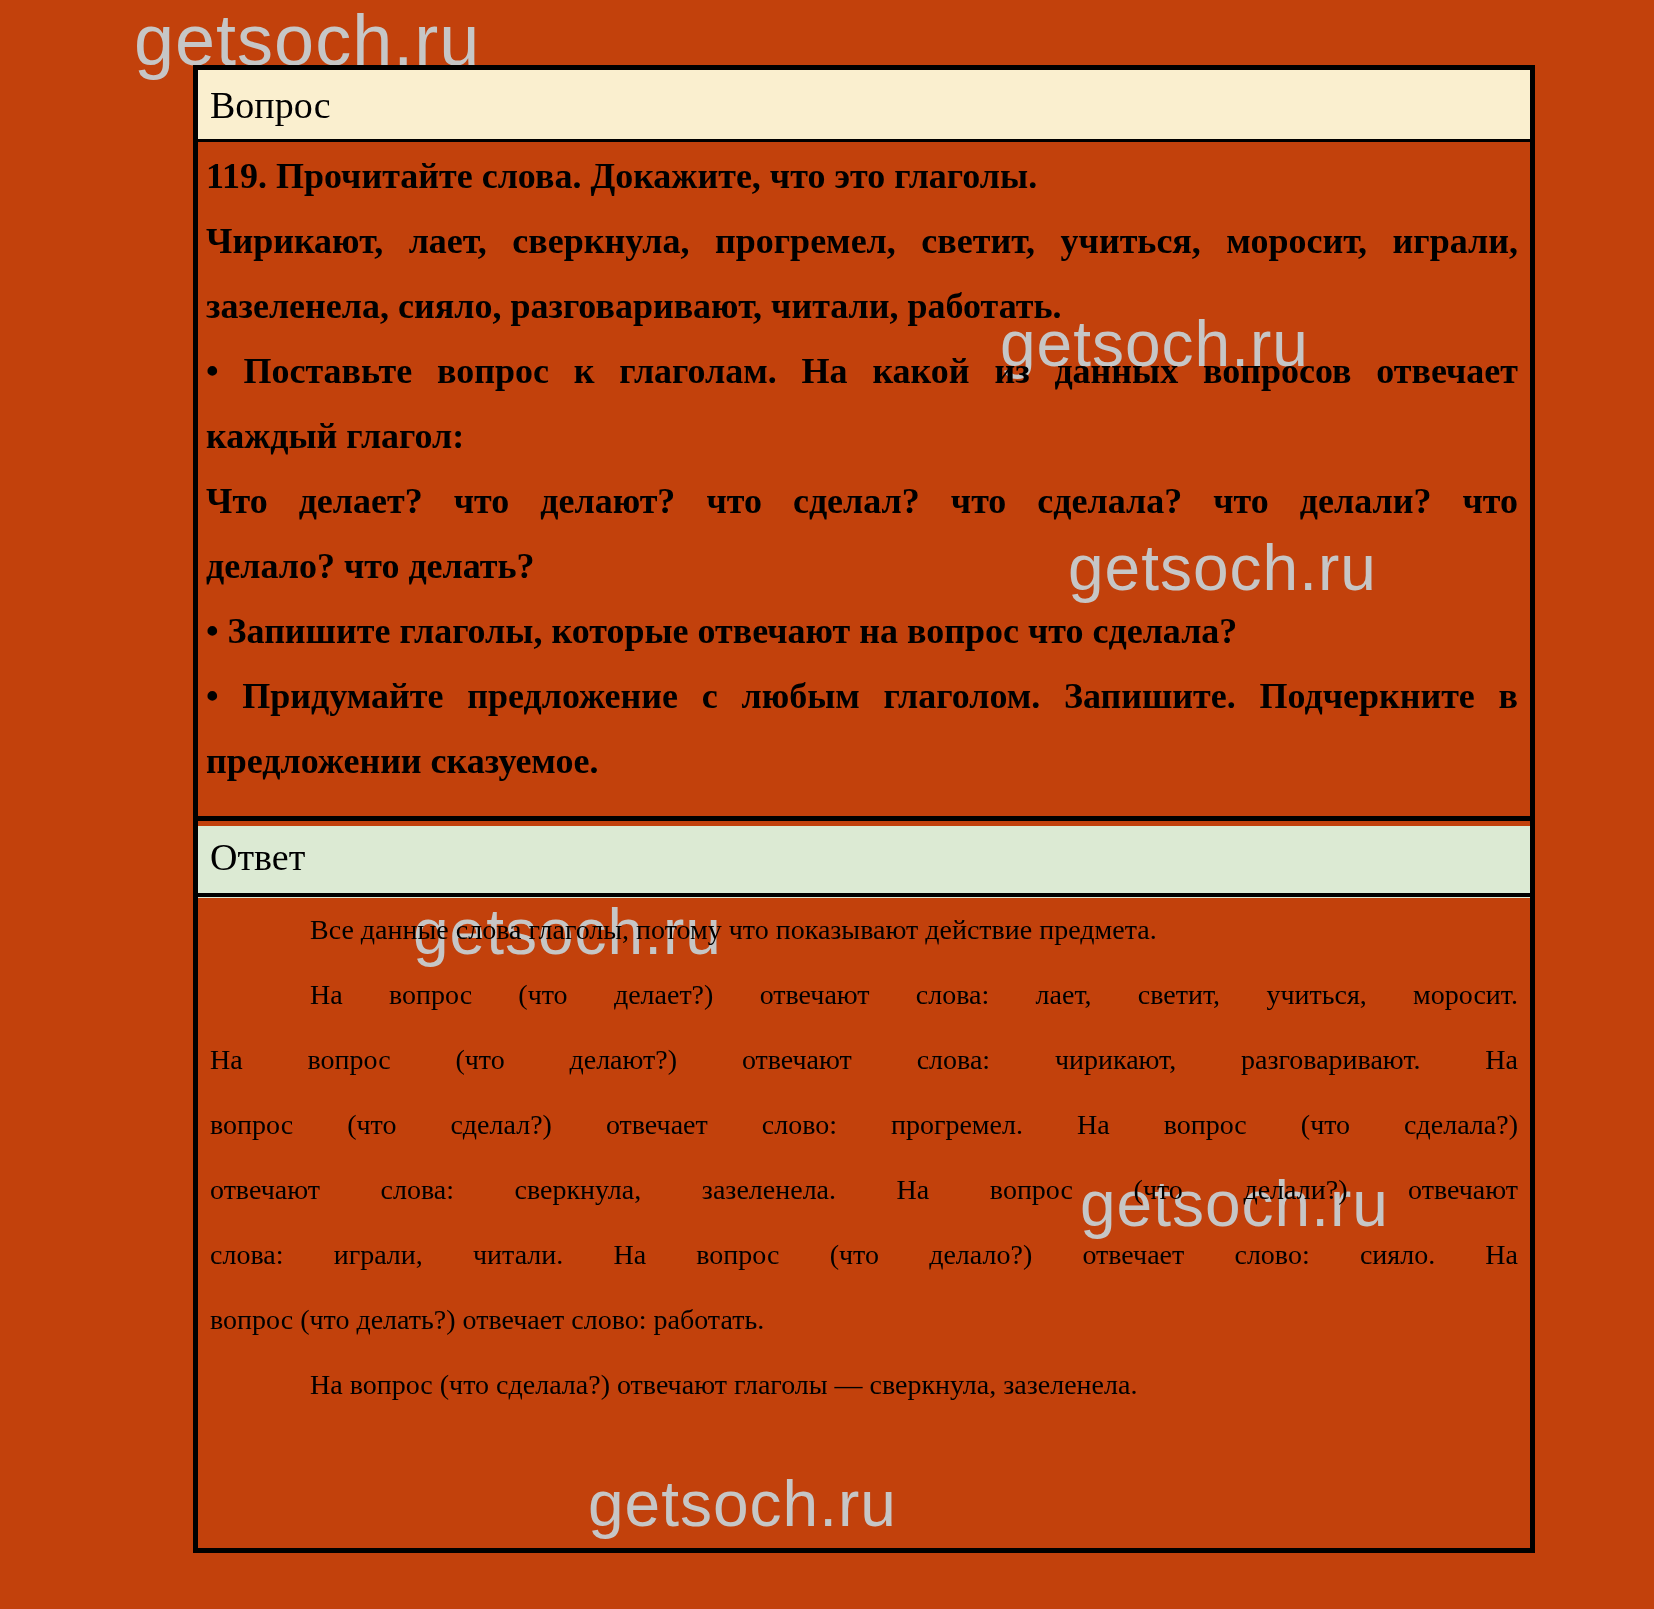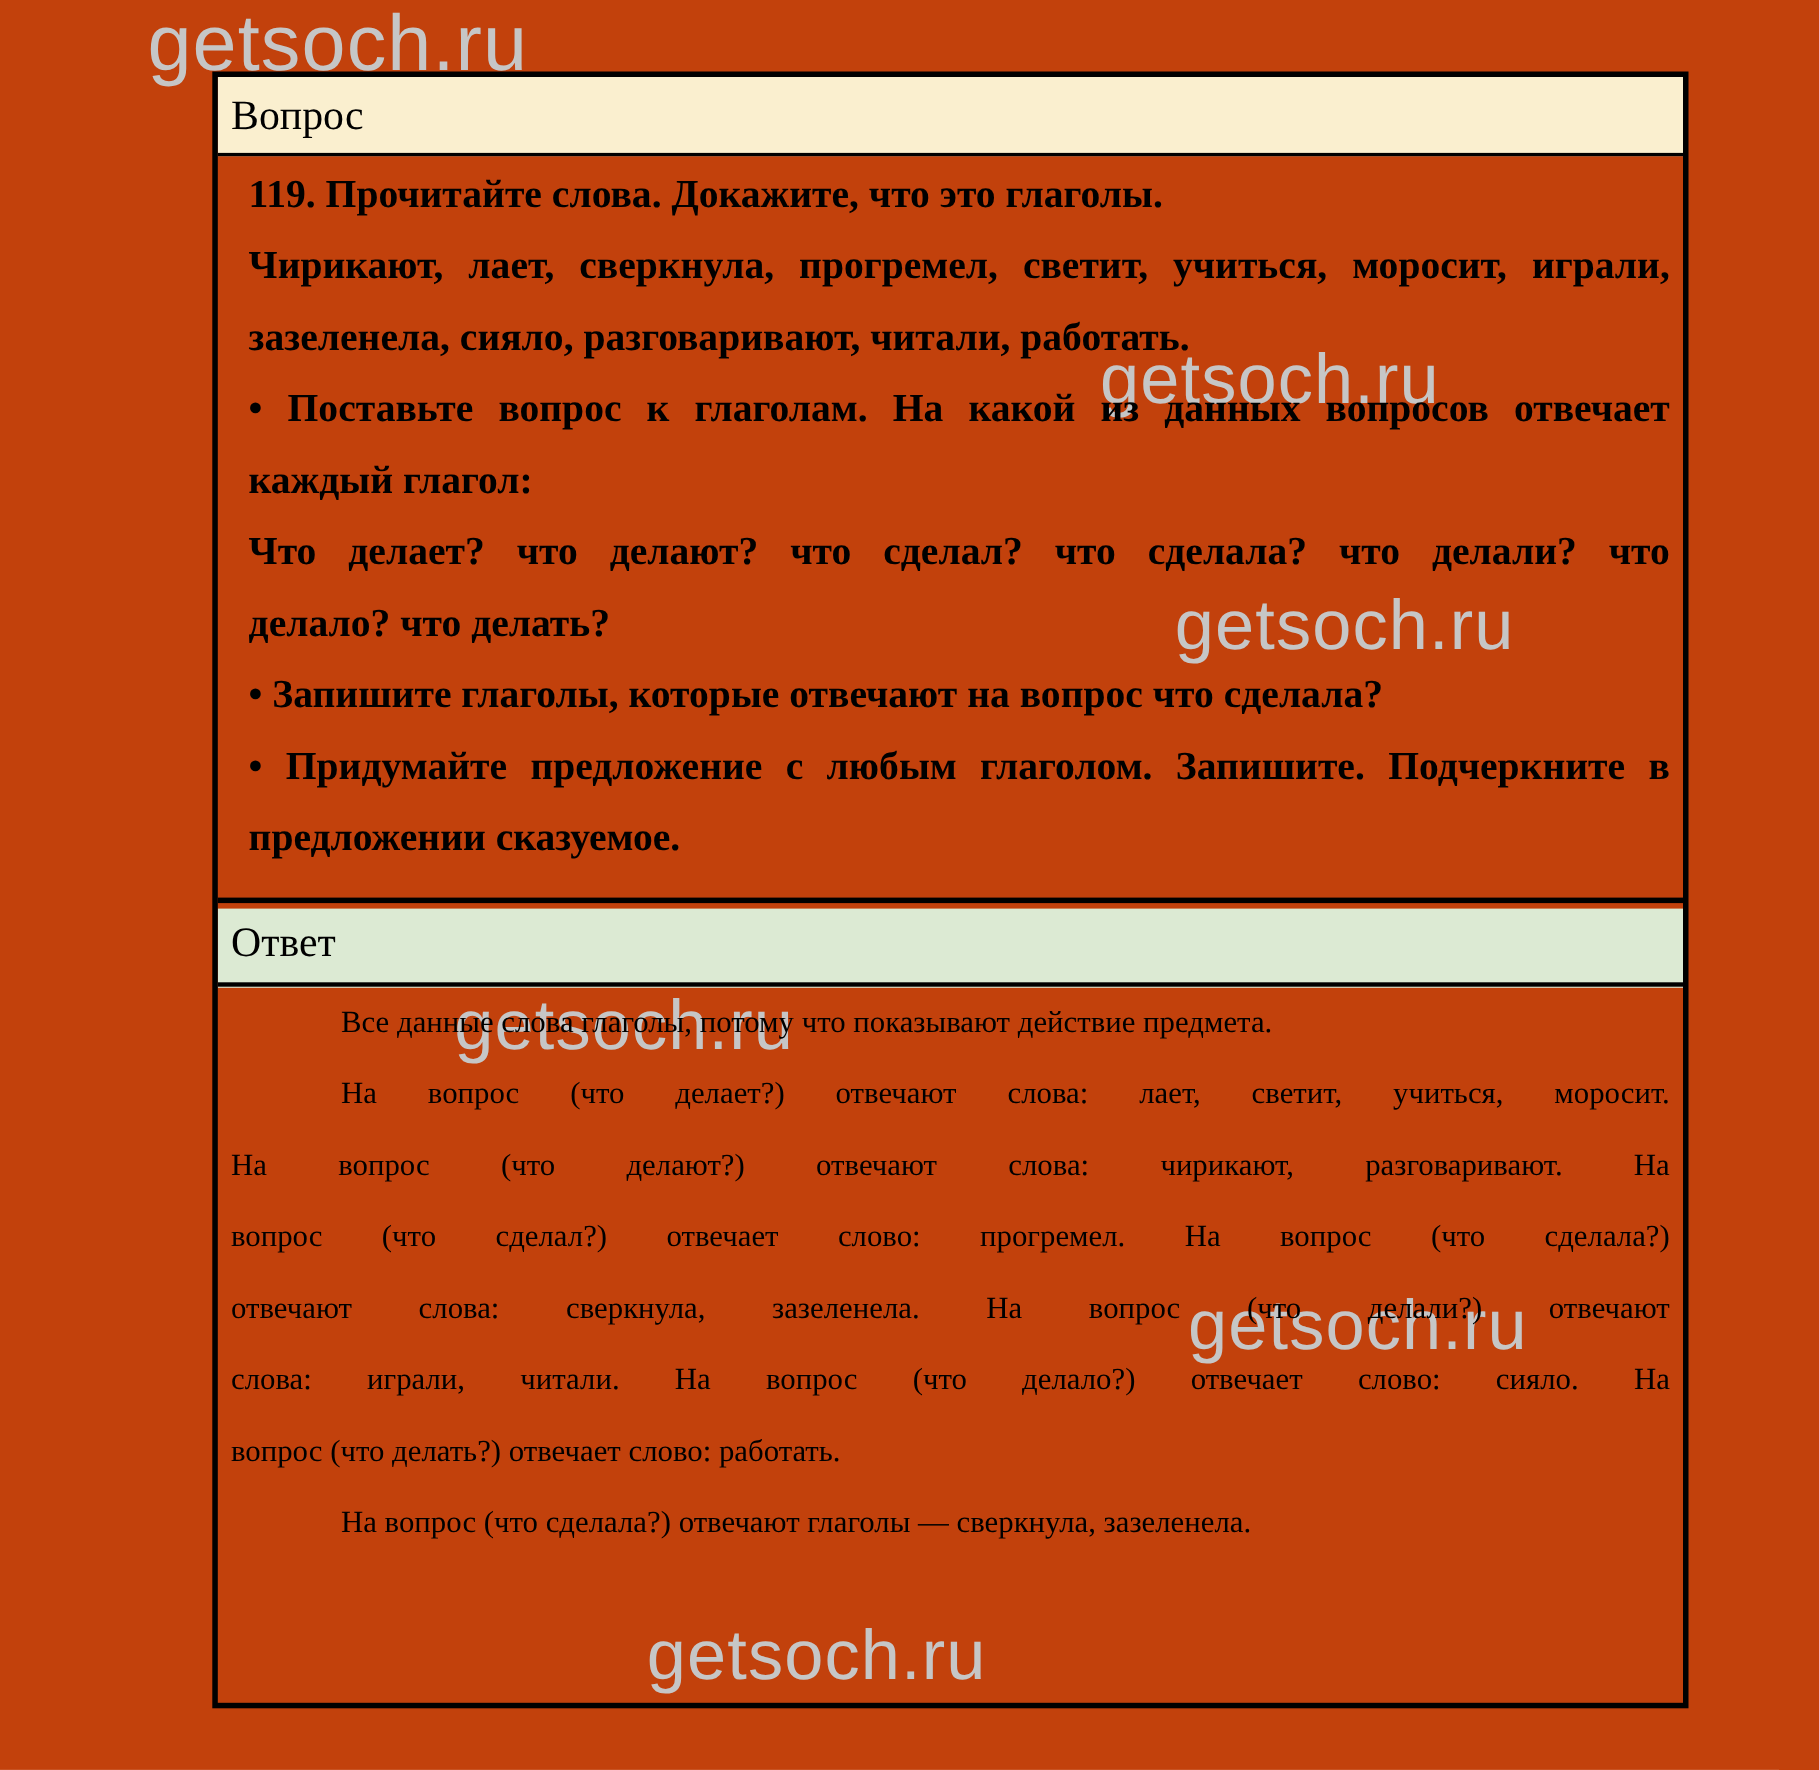--- a/index.html
+++ b/index.html
@@ -48,21 +48,21 @@
   }
   .row{box-sizing:border-box;background:transparent;}
   .hdr-row{
     height:75px;display:flex;align-items:center;
     padding-left:12px;
     font-size:38px;font-weight:normal;
   }
   .q-header{border-bottom:3px solid var(--border);height:72px;}
   .q-body{
     height:679px;border-bottom:5px solid var(--border);
-    padding:2px 12px 0 28px;
+    padding:2px 12px 0 8px;
     font-size:36px;font-weight:bold;
   }
   .a-header{border-bottom:4px solid var(--border);height:76px;}
   .a-body{
     height:646px;
     padding:0 12px 0 12px;
     font-size:28px;font-weight:normal;
   }
   .line{
     height:65px;line-height:65px;

